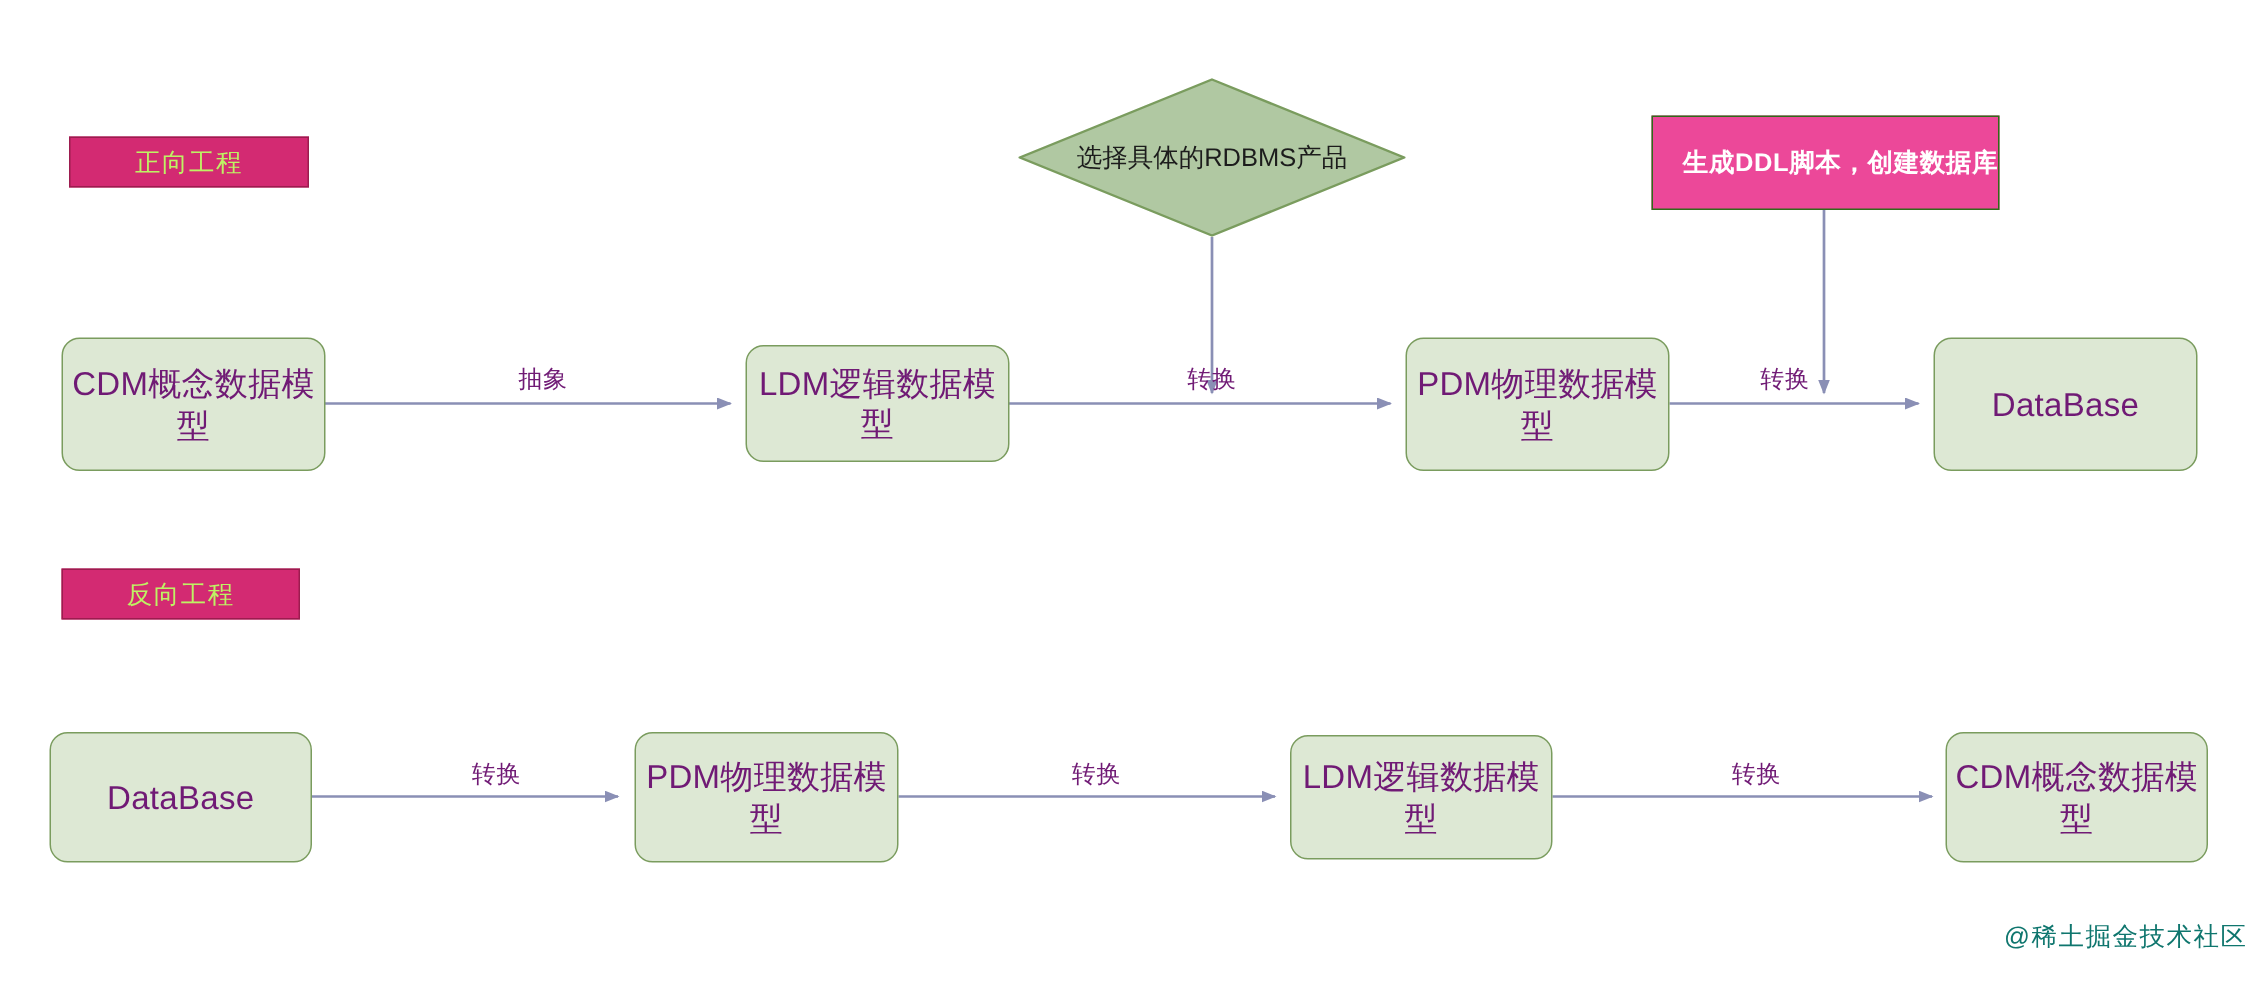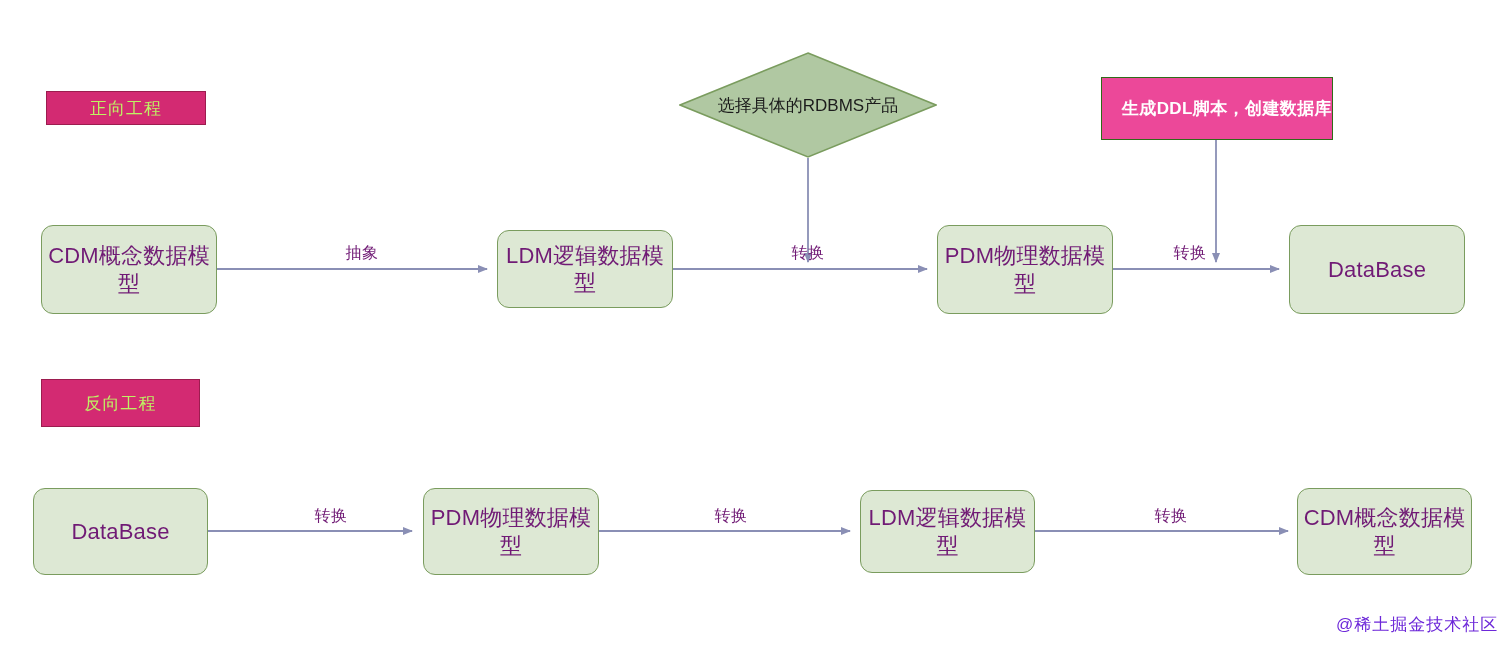--- a/index.html
+++ b/index.html
@@ -105,21 +105,21 @@
     color: #701a75;
     white-space: nowrap;
     transform: translateX(-50%);
     letter-spacing: 0.5px;
   }
 
   
   .watermark {
     position: absolute;
     font-size: 17px;
-    color: #6d28d9;
+    color: #0f766e;
     white-space: nowrap;
     letter-spacing: 1px;
   }
 </style>
 </head>
 <body>
 
 <div id="canvas">
 
   <svg class="svg-layer" viewBox="0 0 1512 659" width="1512" height="659" xmlns="http://www.w3.org/2000/svg">
@@ -176,21 +176,21 @@
   <div class="node" style="left:1289px; top:225px; width:176px; height:89px;">
     <span class="node-label">DataBase</span>
   </div>
 
   <div class="edge-label" style="left:362px; top:243px;">抽象</div>
 
   <div class="edge-label" style="left:808px; top:243px;">转换</div>
 
   <div class="edge-label" style="left:1190px; top:243px;">转换</div>
 
-  <div class="banner" style="left:41px; top:379px; width:159px; height:48px;">
+  <div class="banner" style="left:41px; top:379px; width:159px; height:34px;">
     <span class="banner-label">反向工程</span>
   </div>
 
   <div class="node" style="left:33px; top:488px; width:175px; height:87px;">
     <span class="node-label">DataBase</span>
   </div>
 
   <div class="node" style="left:423px; top:488px; width:176px; height:87px;">
     <span class="node-label">PDM物理数据模型</span>
   </div>

